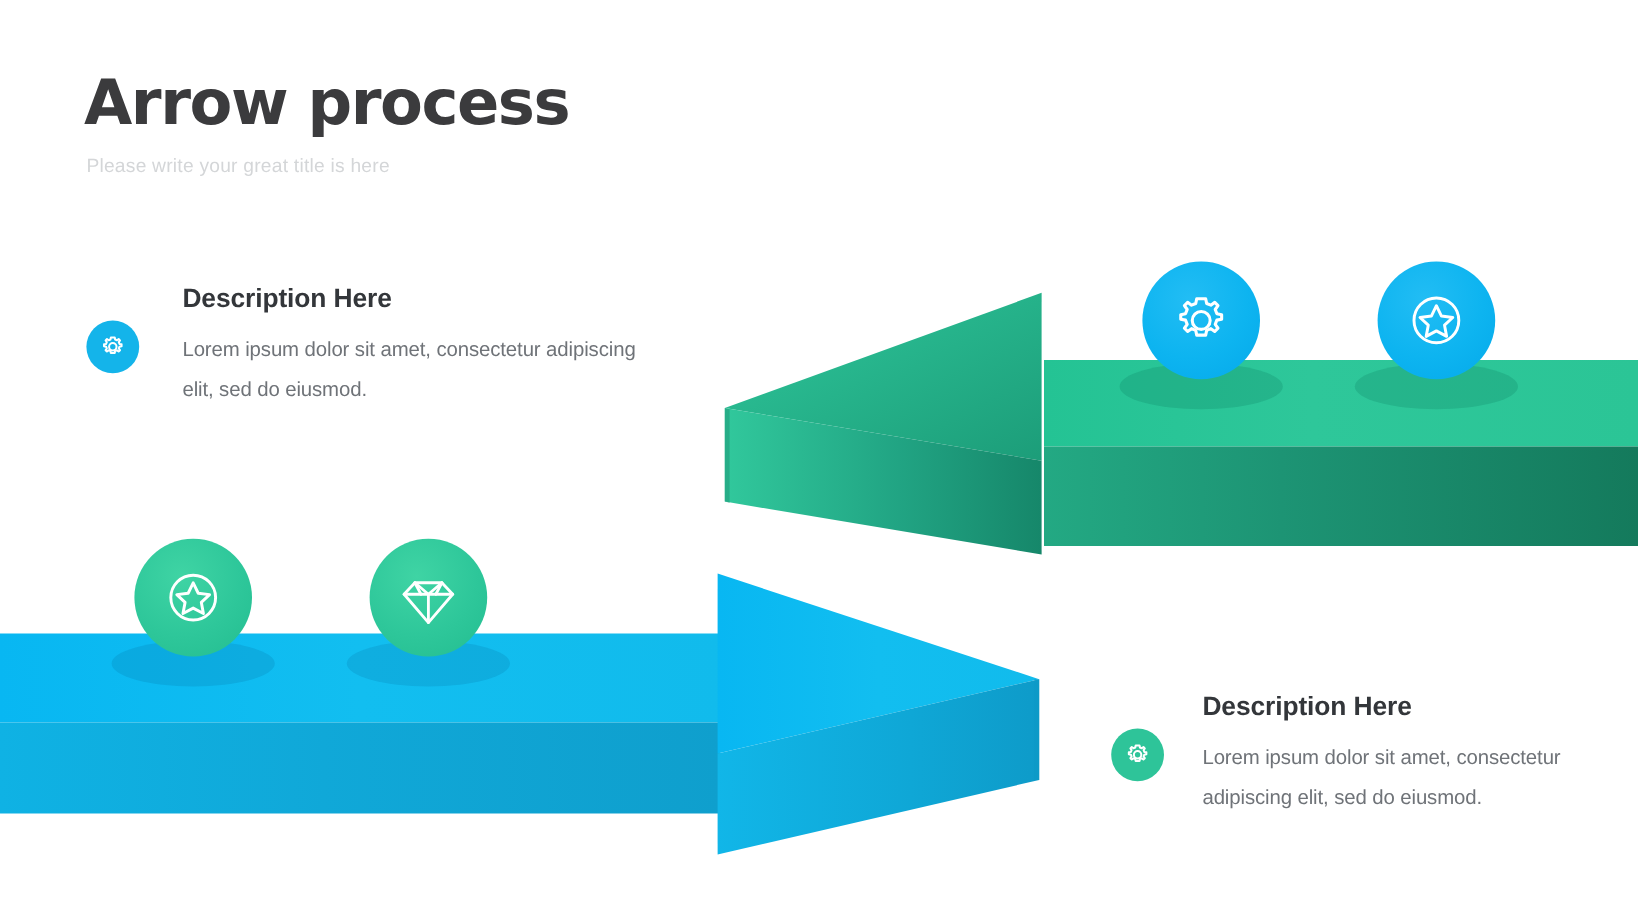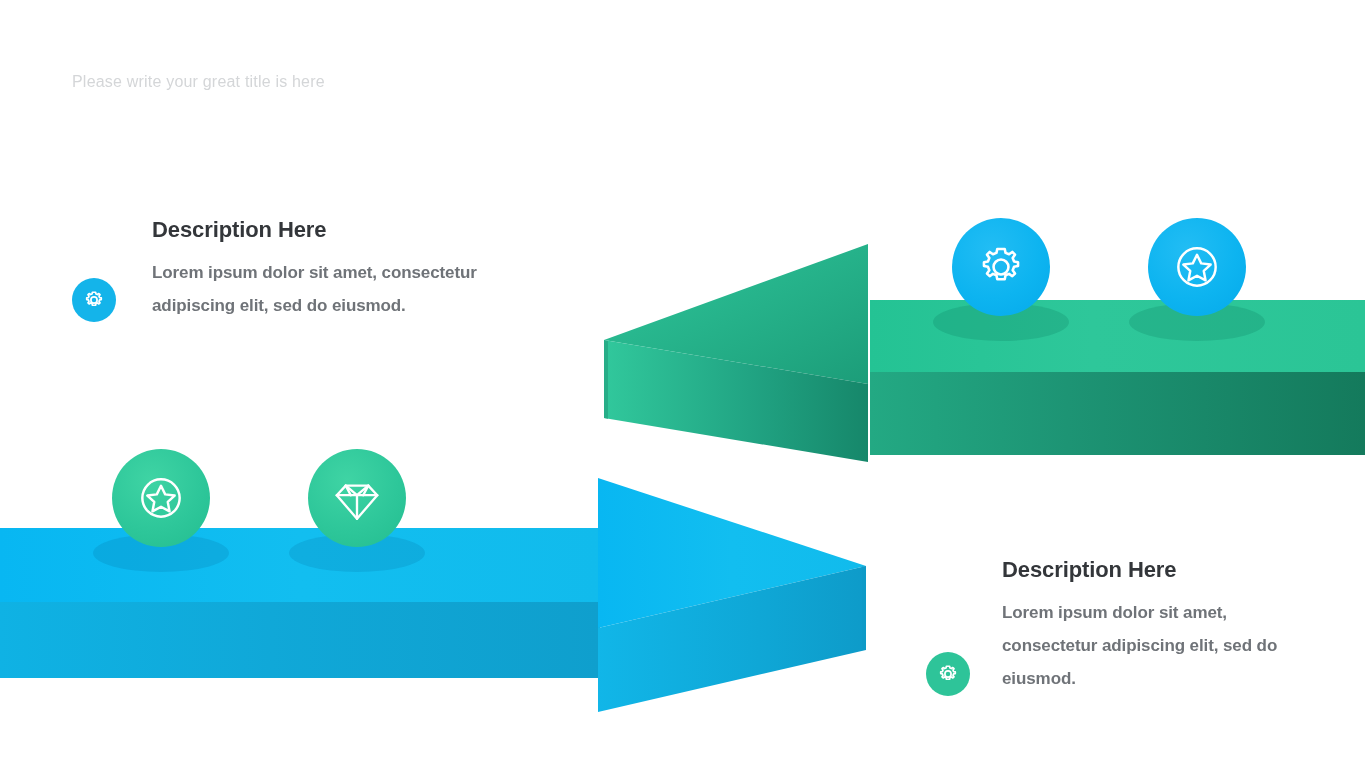--- a/index.html
+++ b/index.html
@@ -57,21 +57,22 @@
     top: 0;
     width: 1365px;
     height: 768px;
     pointer-events: none;
   }
 
   
   .desc {
     position: absolute;
     display: flex;
-    align-items: flex-end;
+    align-items: center;
+    margin-top: 19px;
   }
   .desc-1 { left: 72px; top: 216px; width: 470px; }
   .desc-2 { left: 926px; top: 556px; width: 380px; }
 
   .badge {
     width: 44px;
     height: 44px;
     min-width: 44px;
     border-radius: 50%;
     display: flex;
@@ -89,21 +90,21 @@
     margin: 0;
     font-size: 22px;
     font-weight: 700;
     color: #33363a;
     letter-spacing: -0.1px;
     line-height: 1.1;
   }
   .desc-body {
     margin: 14px 0 0 0;
     font-size: 17px;
-    font-weight: 700;
+    font-weight: 400;
     color: #6f7378;
     line-height: 1.95;
     letter-spacing: -0.1px;
   }
 
   
   .node {
     position: absolute;
     width: 98px;
     height: 98px;
@@ -140,20 +141,21 @@
   .sh-b2 { left: 289px; top: 534px; }
 
   svg { display: block; }
 </style>
 </head>
 <body>
 
 <div class="slide">
 
   <div class="header">
+    <h1 class="title">Arrow process</h1>
     <p class="subtitle">Please write your great title is here</p>
   </div>
 
   <svg class="artwork" width="1365" height="768" viewBox="0 0 1365 768" xmlns="http://www.w3.org/2000/svg">
     <defs>
       <linearGradient id="greenTop" x1="0" y1="0" x2="1" y2="0">
         <stop offset="0%" stop-color="#24c394"></stop>
         <stop offset="45%" stop-color="#2ec79a"></stop>
         <stop offset="100%" stop-color="#2bc596"></stop>
       </linearGradient>

